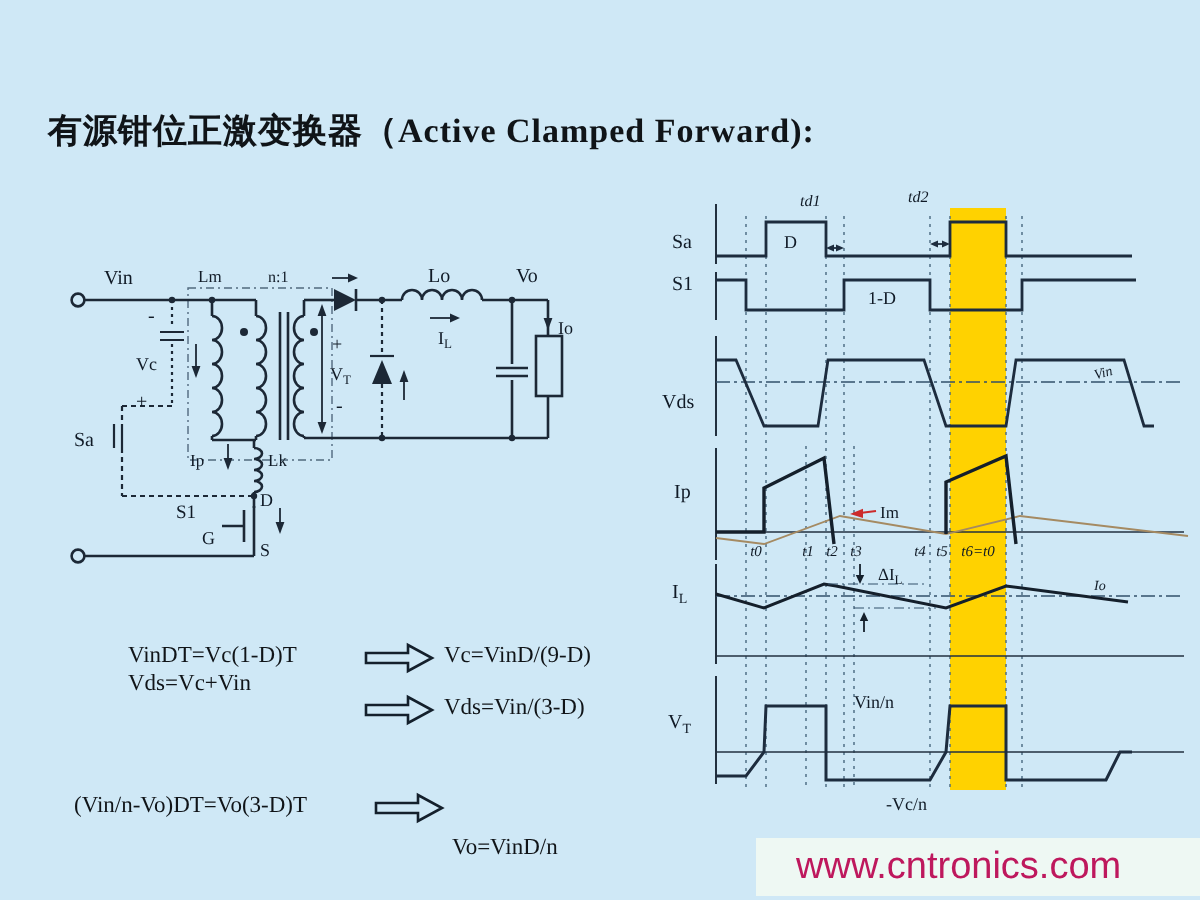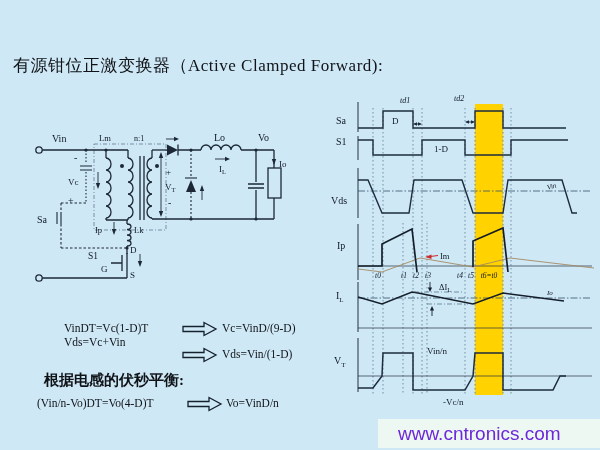--- a/index.html
+++ b/index.html
@@ -1,19 +1,19 @@
 <!DOCTYPE html>
 <html><head>
 <meta charset="utf-8">
 <style>
   html,body{margin:0;padding:0;}
   .slide{position:relative;width:600px;height:450px;background:#cfe8f6;overflow:hidden;
          font-family:"Liberation Serif",serif;color:#101418;}
   .abs{position:absolute;}
-  .title{position:absolute;left:13px;top:54px;font-size:17px;font-weight:normal;letter-spacing:.5px;white-space:nowrap;}
+  .title{position:absolute;left:24px;top:54px;font-size:17px;font-weight:bold;letter-spacing:.5px;white-space:nowrap;}
   .fhead{position:absolute;font-size:15px;font-weight:bold;white-space:nowrap;}
   .ftext{position:absolute;font-size:11.5px;white-space:nowrap;}
   .barrow{position:absolute;}
   .barrow polygon{fill:none;stroke:#14202c;stroke-width:1.3;}
   svg text{font-family:"Liberation Serif",serif;fill:#101a26;}
   .wm-strip{position:absolute;left:378px;top:419px;width:222px;height:29px;background:#eef8f3;}
   .wm-text{font-family:"Liberation Sans",sans-serif;font-size:19px;line-height:29px;padding-left:20px;white-space:nowrap;}
 </style>
 </head>
 <body>
@@ -143,29 +143,28 @@
   <span class="ftext" style="left:64px;top:322px">VinDT=Vc(1-D)T</span>
   <svg class="barrow" style="left:182px;top:321px" width="36" height="16" viewBox="0 0 36 16">
       <polygon points="1,5.5 22,5.5 22,1.5 34,8 22,14.5 22,10.5 1,10.5"></polygon>
     </svg>
   <span class="ftext" style="left:222px;top:322px">Vc=VinD/(9-D)</span>
 
   <span class="ftext" style="left:64px;top:336px">Vds=Vc+Vin</span>
   <svg class="barrow" style="left:182px;top:347px" width="36" height="16" viewBox="0 0 36 16">
       <polygon points="1,5.5 22,5.5 22,1.5 34,8 22,14.5 22,10.5 1,10.5"></polygon>
     </svg>
-  <span class="ftext" style="left:222px;top:348px">Vds=Vin/(1-D)</span>
-
-  <div class="fhead" style="left:44px;top:371px">根据电感的伏秒平衡:</div>
-
-  <span class="ftext" style="left:37px;top:397px">(Vin/n-Vo)DT=Vo(4-D)T</span>
+  <span class="ftext" style="left:222px;top:348px">Vds=Vin/(3-D)</span>
+
+
+  <span class="ftext" style="left:37px;top:397px">(Vin/n-Vo)DT=Vo(3-D)T</span>
   <svg class="barrow" style="left:187px;top:396px" width="36" height="16" viewBox="0 0 36 16">
       <polygon points="1,5.5 22,5.5 22,1.5 34,8 22,14.5 22,10.5 1,10.5"></polygon>
     </svg>
-  <span class="ftext" style="left:226px;top:397px">Vo=VinD/n</span>
+  <span class="ftext" style="left:226px;top:418px">Vo=VinD/n</span>
 
   <svg class="abs" style="left:330px;top:88px" width="270" height="332" viewBox="0 0 270 332">
 
     <rect x="145" y="16" width="28" height="291" fill="#ffd200"></rect>
 
     <g stroke="#48687f" stroke-width="0.7" stroke-dasharray="1.5 2.5">
       <line x1="43" y1="20" x2="43" y2="307"></line>
         <line x1="53" y1="20" x2="53" y2="307"></line>
       <line x1="73" y1="135" x2="73" y2="307"></line>
         <line x1="83" y1="20" x2="83" y2="307"></line>
@@ -251,16 +250,16 @@
       <text x="74" y="190">t1</text>
       <text x="86" y="190">t2</text>
       <text x="98" y="190">t3</text>
       <text x="130" y="190">t4</text>
       <text x="141" y="190">t5</text>
       <text x="159" y="190">t6=t0</text>
     </g>
   </svg>
 
   <div class="wm-strip">
-    <div class="wm-text" style="color:#6d28d9">www.cntronics.com</div>
+    <div class="wm-text" style="color:#be185d">www.cntronics.com</div>
   </div>
 
 </div>
 
 </body></html>

